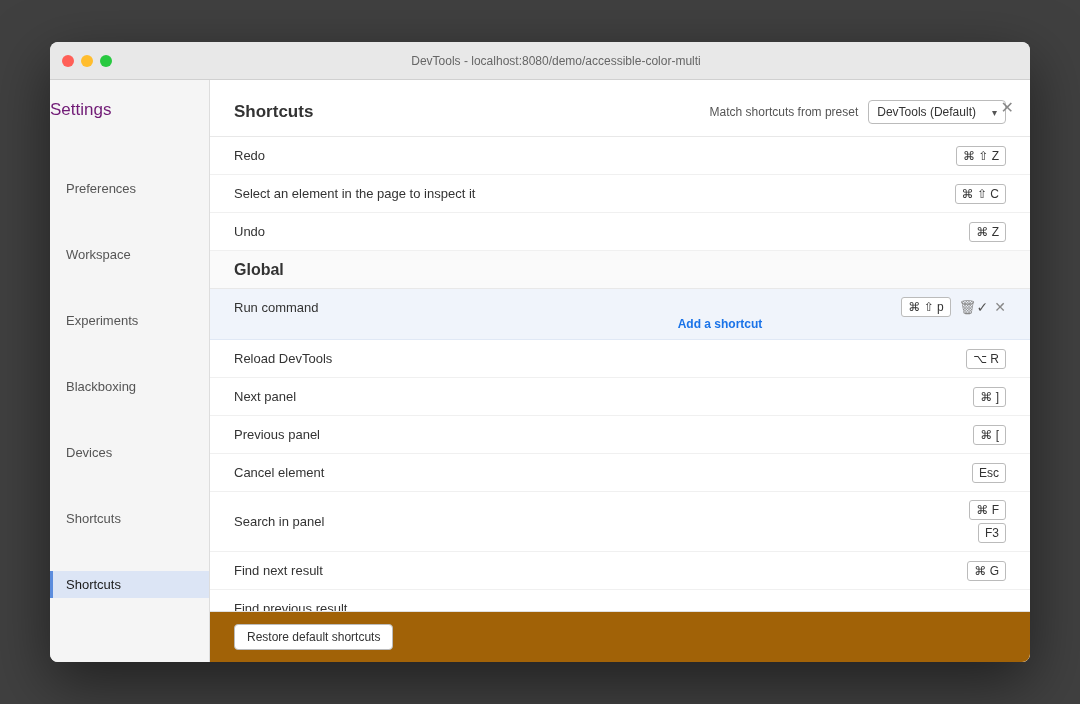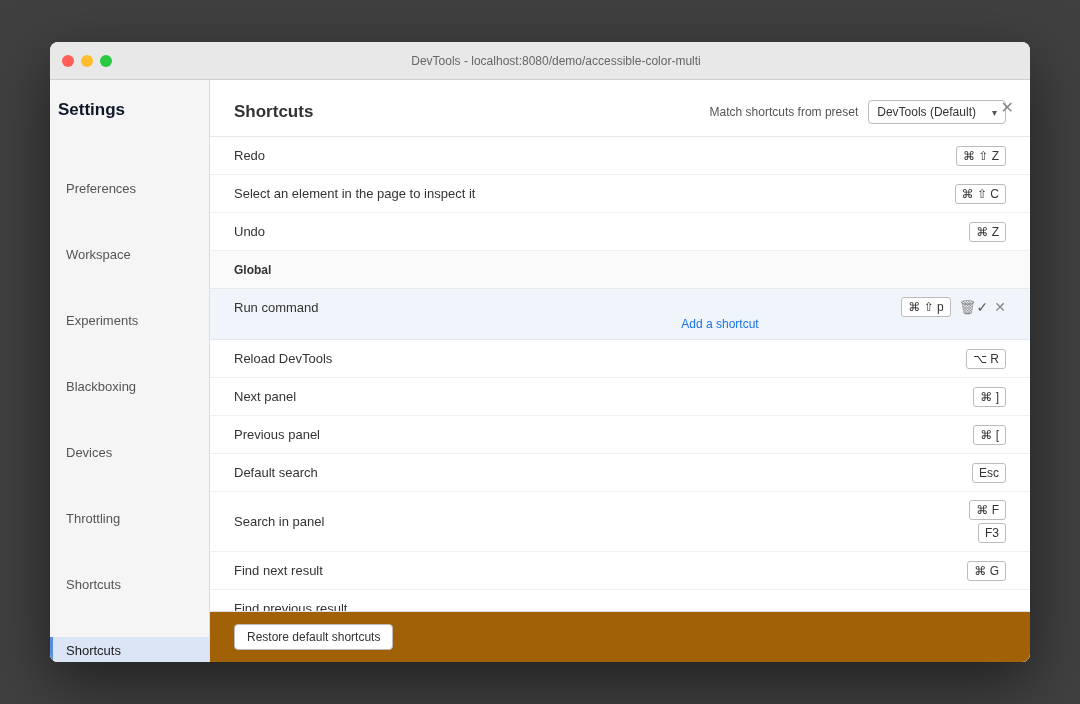--- a/index.html
+++ b/index.html
@@ -60,23 +60,23 @@
     }
     .sidebar {
       width: 160px;
       background: #f5f5f5;
       border-right: 1px solid #ddd;
       padding: 20px 0 0 0;
       flex-shrink: 0;
     }
     .sidebar-title {
       font-size: 17px;
-      font-weight: 700;
-      color: #0f172a;
-      padding: 0 16px 16px 8px;
+      font-weight: 400;
+      color: #701a75;
+      padding: 0 16px 16px 0;
     }
     .sidebar-item {
       padding: 6px 16px;
       font-size: 13px;
       color: #555;
       cursor: pointer;
       margin-top: 39px;
     }
     .sidebar-item.active {
       background: #dce5f5;
@@ -147,21 +147,21 @@
       display: flex;
       align-items: center;
       padding: 8px 24px;
       border-bottom: 1px solid #f0f0f0;
       min-height: 38px;
     }
     .shortcut-row.section-header {
       background: #fafafa;
       font-weight: 600;
       color: #333;
-      font-size: 12px;
+      font-size: 16px;
       padding: 8px 24px;
       border-bottom: 1px solid #e8e8e8;
     }
     .shortcut-name {
       flex: 1;
       color: #333;
       font-size: 13px;
     }
     .shortcut-keys {
       display: flex;
@@ -182,20 +182,21 @@
     .delete-icon {
       color: #888;
       cursor: pointer;
       font-size: 14px;
     }
     .add-shortcut-link {
       color: #1a73e8;
       font-size: 12px;
       cursor: pointer;
       text-decoration: none;
+      font-weight: bold;
     }
     .confirm-actions {
       display: flex;
       align-items: center;
       gap: 6px;
       margin-left: auto;
     }
     .confirm-btn, .cancel-btn {
       cursor: pointer;
       color: #888;
@@ -251,21 +252,20 @@
 
   <div class="main-content">
 
     <div class="sidebar">
       <div class="sidebar-title">Settings</div>
       <div class="sidebar-item">Preferences</div>
       <div class="sidebar-item">Workspace</div>
       <div class="sidebar-item">Experiments</div>
       <div class="sidebar-item">Blackboxing</div>
       <div class="sidebar-item">Devices</div>
-      <div class="sidebar-item">Throttling</div>
       <div class="sidebar-item">Shortcuts</div>
       <div class="sidebar-item active">Shortcuts</div>
     </div>
 
     <div class="content-area">
 
       <div class="content-header" style="position:relative;">
         <span class="content-title">Shortcuts</span>
         <div class="preset-selector">
           <span class="preset-label">Match shortcuts from preset</span>
@@ -336,21 +336,21 @@
         </div>
 
         <div class="shortcut-row">
           <span class="shortcut-name">Previous panel</span>
           <div class="shortcut-keys">
             <span class="key-badge">⌘ [</span>
           </div>
         </div>
 
         <div class="shortcut-row">
-          <span class="shortcut-name">Default search</span>
+          <span class="shortcut-name">Cancel element</span>
           <div class="shortcut-keys">
             <span class="key-badge">Esc</span>
           </div>
         </div>
 
         <div class="shortcut-row">
           <span class="shortcut-name">Search in panel</span>
           <div class="shortcut-keys-group">
             <span class="key-badge">⌘ F</span>
             <span class="key-badge">F3</span>

